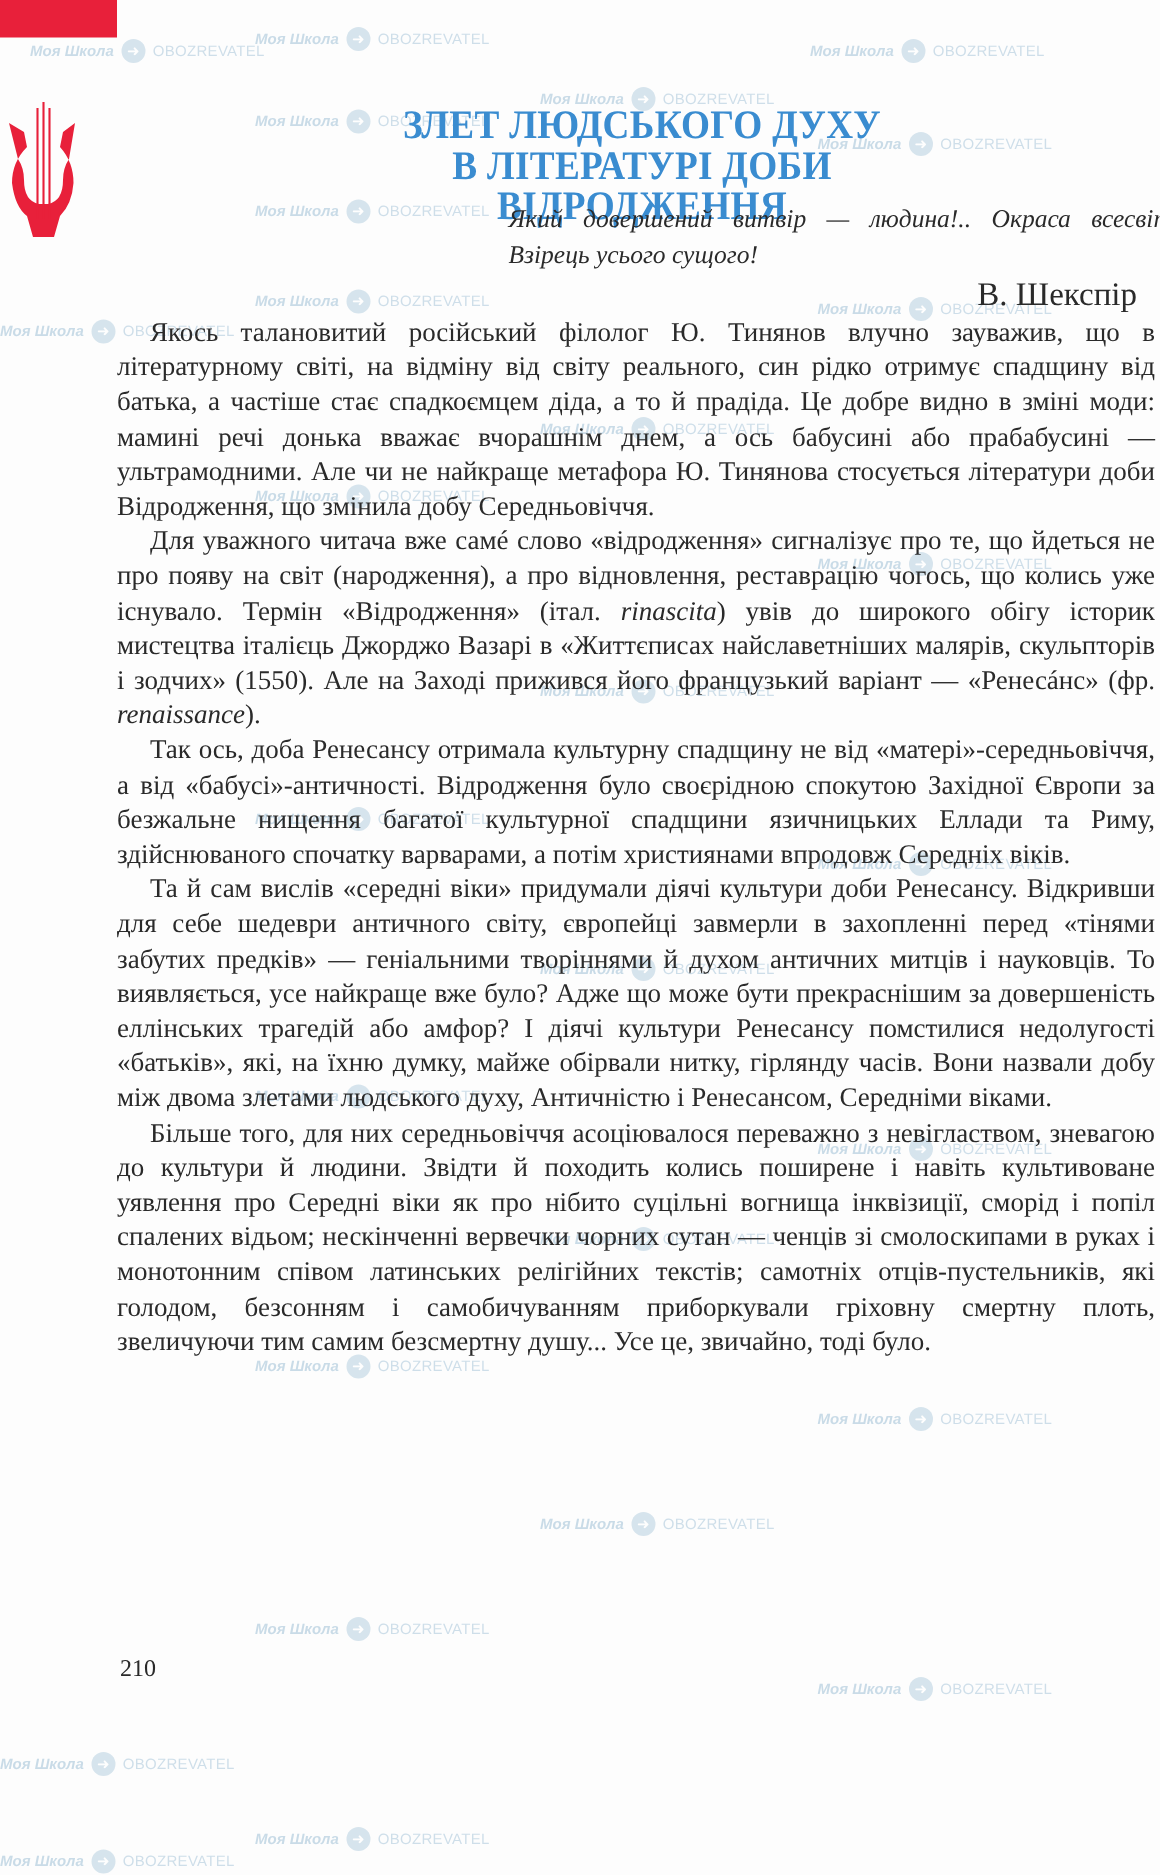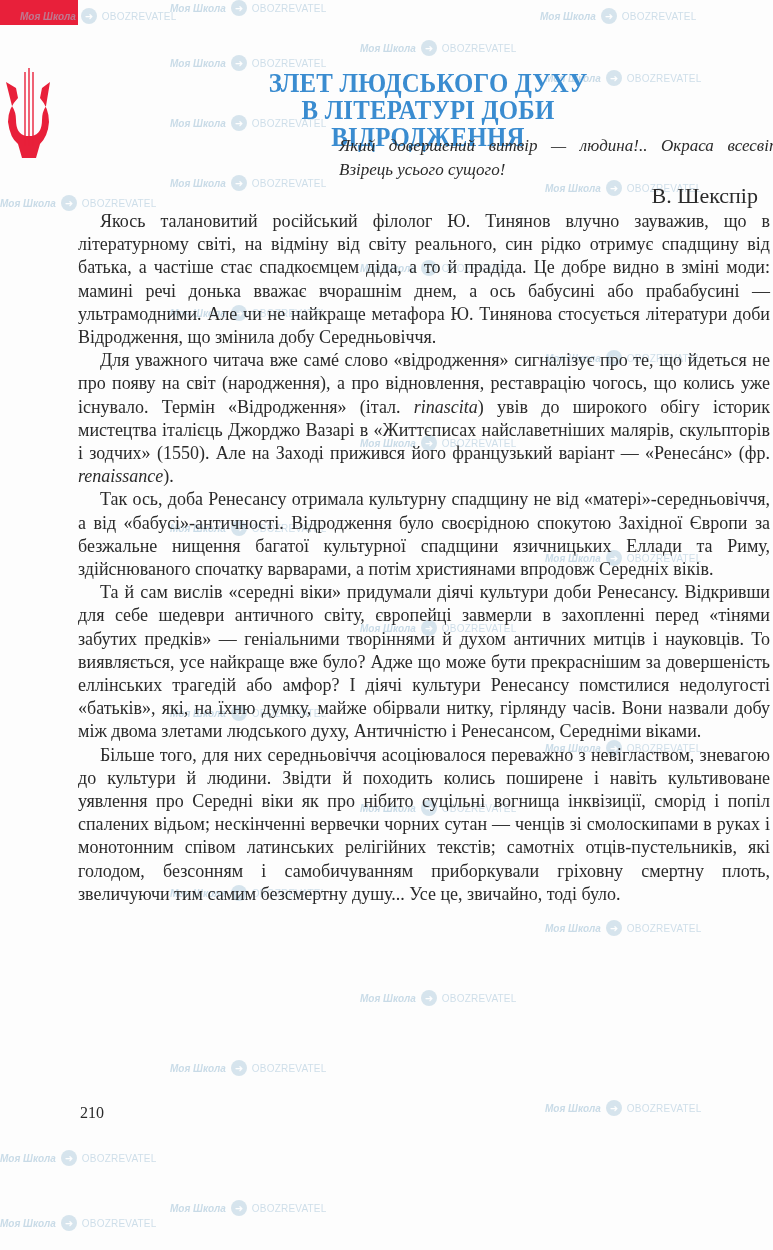--- a/index.html
+++ b/index.html
@@ -2,21 +2,21 @@
 <html><head>
 <meta charset="utf-8">
 <style>
   html, body { margin: 0; padding: 0; }
   body {
     width: 773px; height: 1250px; background: #fdfdfd; position: relative; overflow: hidden;
     font-family: "Liberation Serif", "DejaVu Serif", serif; color: #2a2a2a;
   }
   .corner-bar { position: absolute; left: 0; top: 0; width: 78px; height: 25px; background: #e8203a; }
   .lyre { position: absolute; left: 2px; top: 64px; width: 52px; height: 96px; }
-  .wm-layer { position: absolute; inset: 0; pointer-events: none; z-index: 0; }
+  .wm-layer { position: absolute; inset: 0; pointer-events: none; z-index: 0; margin-top: 18px; }
   .wm { position: absolute; display: flex; align-items: center; gap: 5px; opacity: 0.55; white-space: nowrap; }
   .wm .school { font-family: "Liberation Sans", sans-serif; font-style: italic; font-weight: bold; font-size: 10px; color: #9fc0d6; }
   .wm .circle { width: 16px; height: 16px; border-radius: 50%; background: #b7d0e0; display: inline-flex; align-items: center; justify-content: center; color: #fff; font-size: 10px; font-family: "DejaVu Sans", sans-serif; }
   .wm .obz { font-family: "Liberation Sans", sans-serif; font-size: 10px; color: #a9c6da; letter-spacing: 0.2px; }
   .content { position: absolute; left: 78px; top: 0; width: 690px; z-index: 1; }
   .title { position: absolute; left: 110px; top: 70px; width: 480px; text-align: center; color: #3a8cd0;
     font-family: "Liberation Serif", serif; font-weight: bold; font-size: 27px; line-height: 27px; letter-spacing: 0.2px; transform: scaleX(0.92); transform-origin: center; }
   .epigraph { position: absolute; left: 232px; top: 134px; width: 455px; font-style: italic; font-size: 17px; line-height: 24px; text-align: justify; text-align-last: left; margin-left: 29px; }
   .epi-author { position: absolute; right: 10px; top: 183px; font-size: 22px; }
   .body-text { position: absolute; left: 0; top: 210px; width: 692px; font-size: 18px; line-height: 23.2px; }

